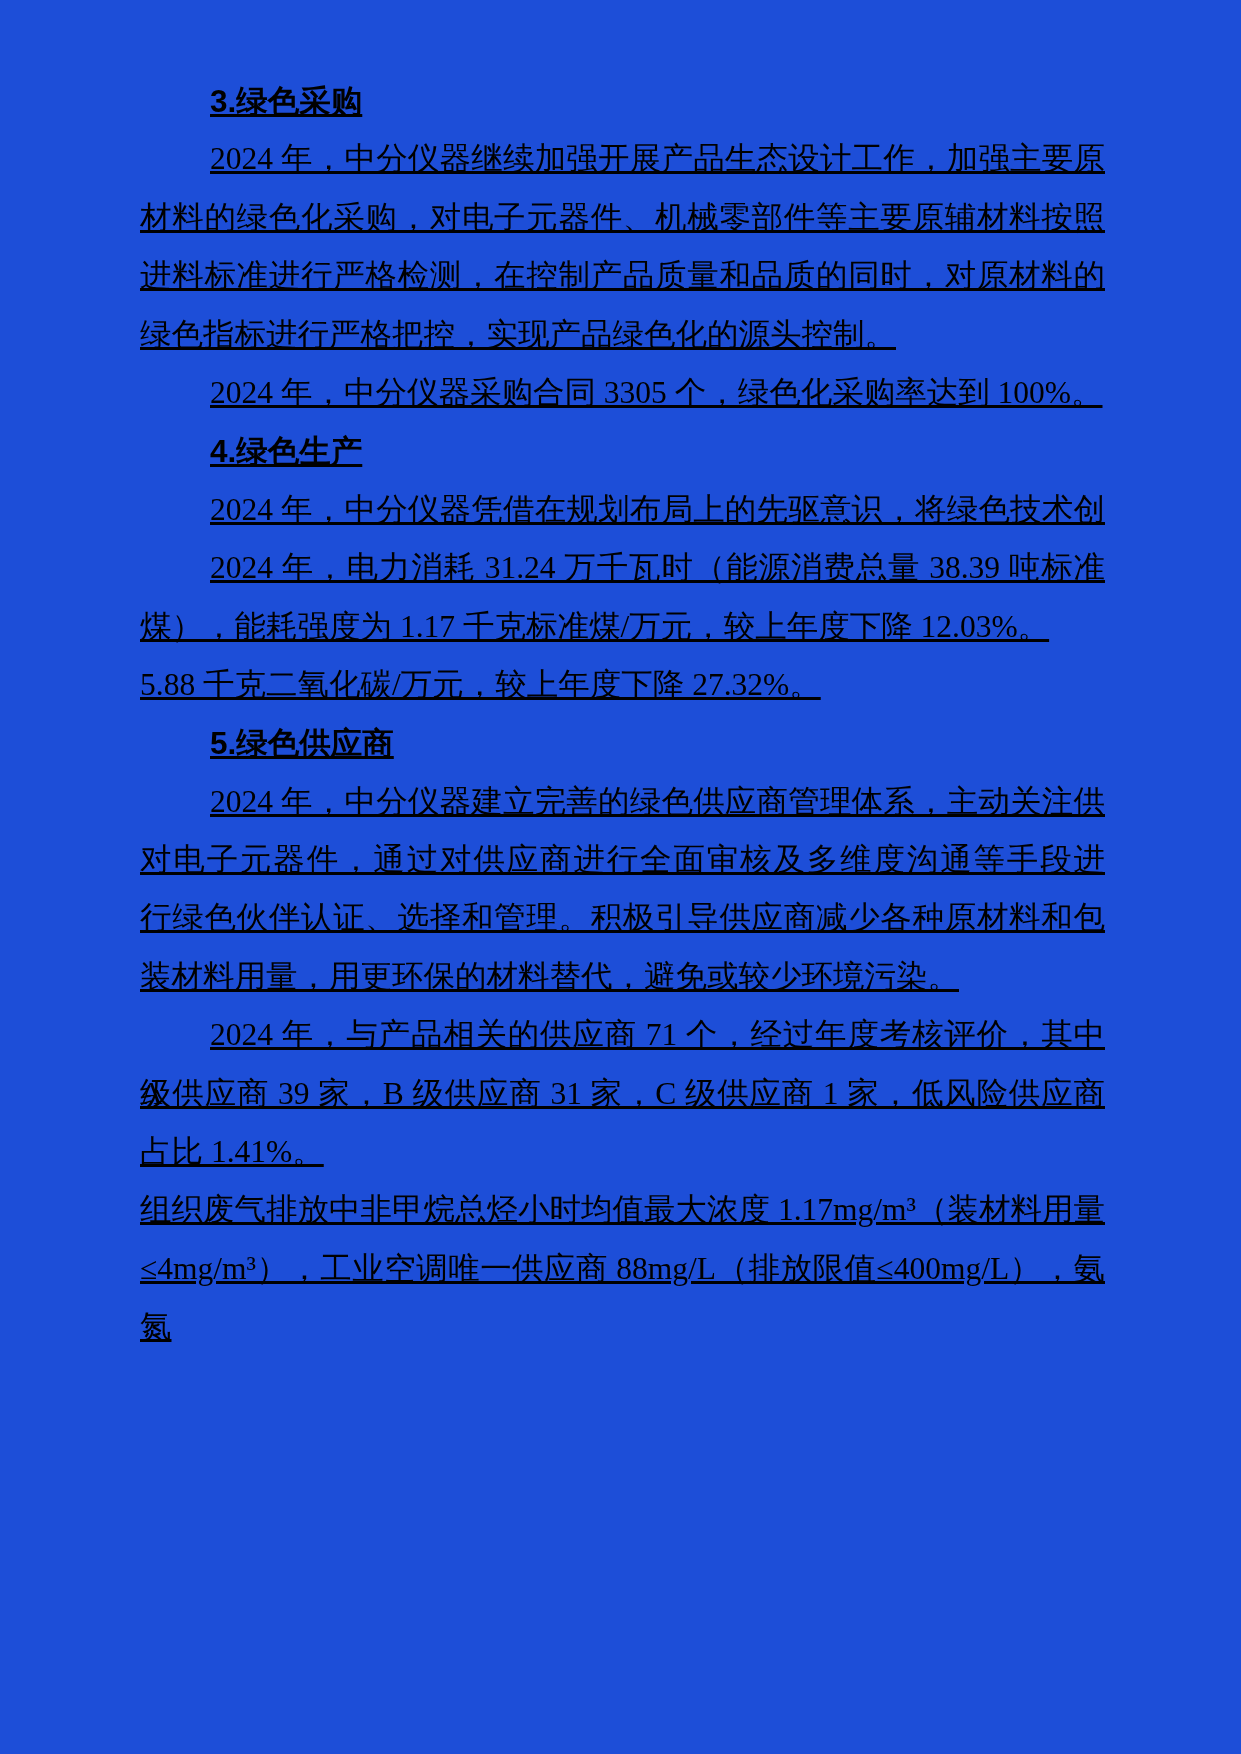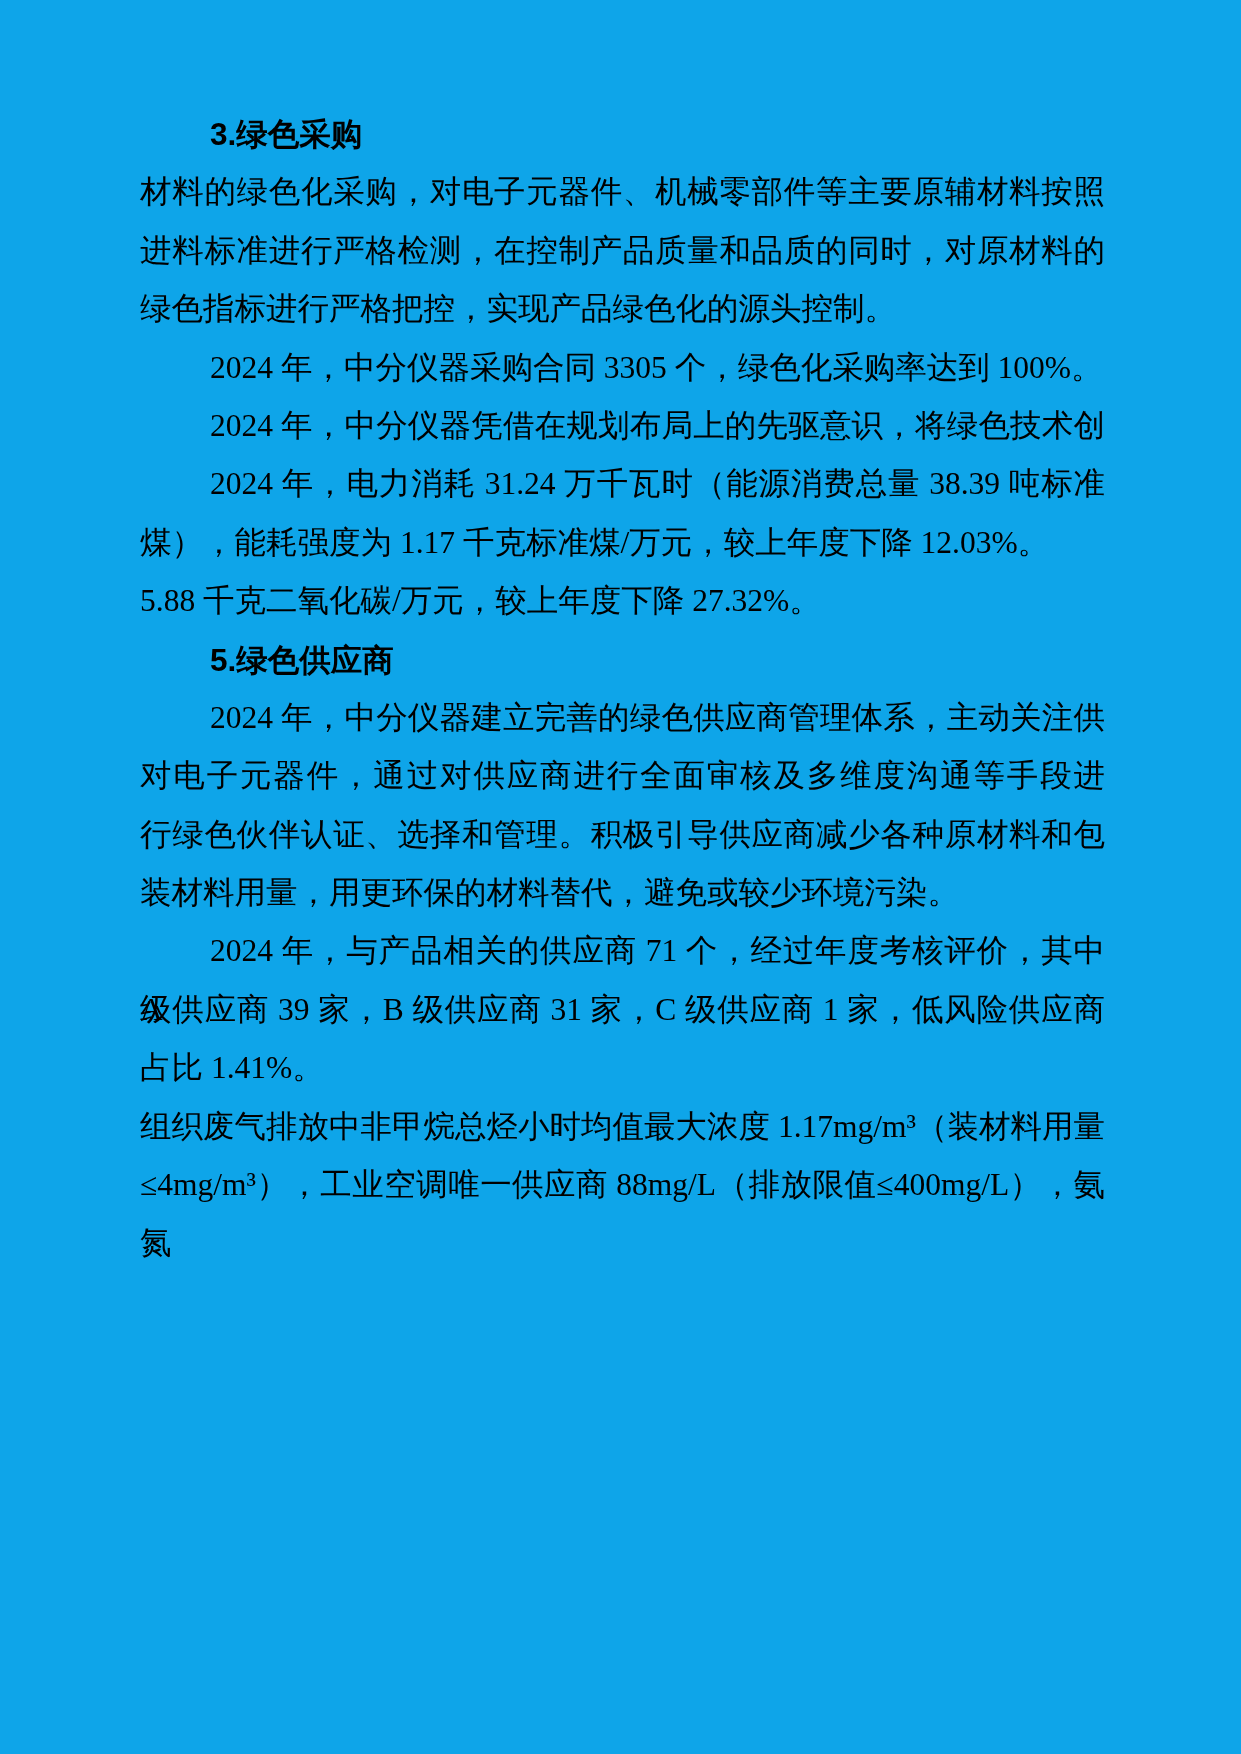--- a/index.html
+++ b/index.html
@@ -5,27 +5,28 @@
   html, body {
     margin: 0;
     padding: 0;
     background: #e8e8e8;
   }
   .page {
     position: relative;
     width: 1241px;
     height: 1754px;
     margin: 0 auto;
-    background: #0ea5e9;
+    background: #1d4ed8;
     box-sizing: border-box;
-    padding: 105px 136px 0 140px;
+    padding: 72px 136px 0 140px;
     font-family: "Liberation Serif", "DejaVu Serif", serif;
     font-size: 31.5px;
     color: #000000;
     overflow: hidden;
+    text-decoration: underline;
   }
   .line {
     height: 58.4px;
     line-height: 58.4px;
     text-align: justify;
     text-justify: inter-character;
   }
   .line.fill {
     text-align-last: justify;
   }
@@ -40,24 +41,26 @@
   .b {
     font-weight: 700;
     font-family: "Liberation Sans", "DejaVu Sans", sans-serif;
   }
 </style>
 </head>
 <body>
 
 <div class="page">
   <div class="line heading indent">3.绿色采购</div>
+  <div class="line indent fill">2024 年，中分仪器继续加强开展产品生态设计工作，加强主要原</div>
   <div class="line fill">材料的绿色化采购，对电子元器件、机械零部件等主要原辅材料按照</div>
   <div class="line fill">进料标准进行严格检测，在控制产品质量和品质的同时，对原材料的</div>
   <div class="line">绿色指标进行严格把控，实现产品绿色化的源头控制。</div>
   <div class="line indent">2024 年，中分仪器采购合同 3305 个，绿色化采购率达到 100%。</div>
+  <div class="line heading indent">4.绿色生产</div>
   <div class="line indent fill">2024 年，中分仪器凭借在规划布局上的先驱意识，将绿色技术创</div>
   <div class="line indent fill">2024 年，电力消耗 31.24 万千瓦时（能源消费总量 38.39 吨标准</div>
   <div class="line">煤），能耗强度为 1.17 千克标准煤/万元，较上年度下降 12.03%。</div>
   <div class="line">5.88 千克二氧化碳/万元，较上年度下降 27.32%。</div>
   <div class="line heading indent">5.绿色供应商</div>
   <div class="line indent fill">2024 年，中分仪器建立完善的绿色供应商管理体系，主动关注供</div>
   <div class="line fill">对电子元器件，通过对供应商进行全面审核及多维度沟通等手段进</div>
   <div class="line fill">行绿色伙伴认证、选择和管理。积极引导供应商减少各种原材料和包</div>
   <div class="line">装材料用量，用更环保的材料替代，避免或较少环境污染。</div>
   <div class="line indent fill">2024 年，与产品相关的供应商 71 个，经过年度考核评价，其中 A</div>

